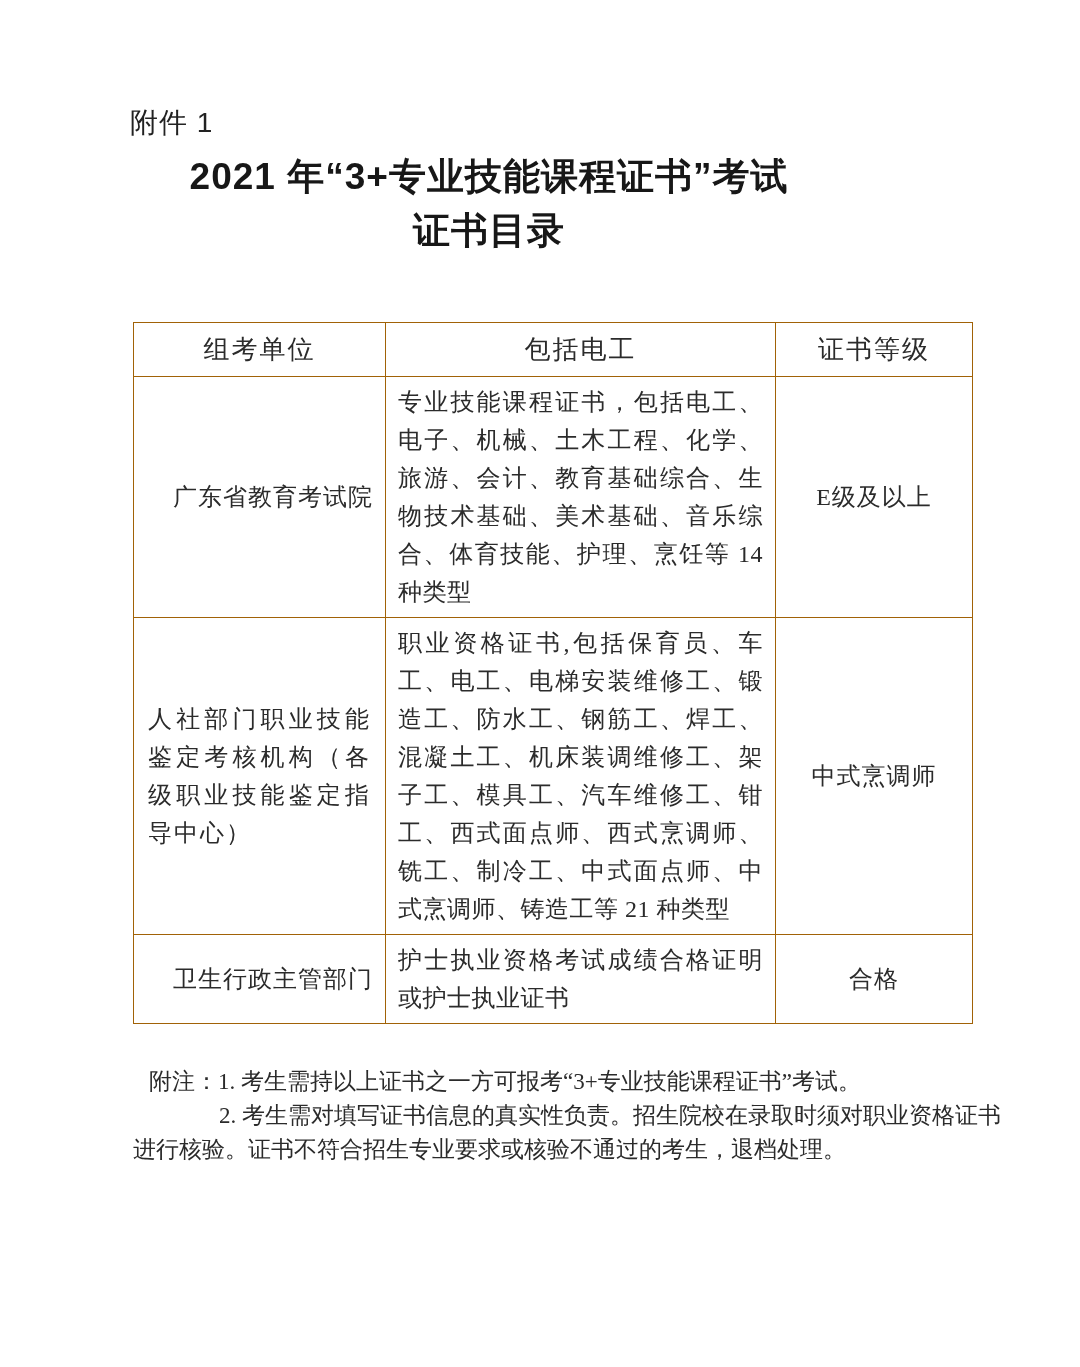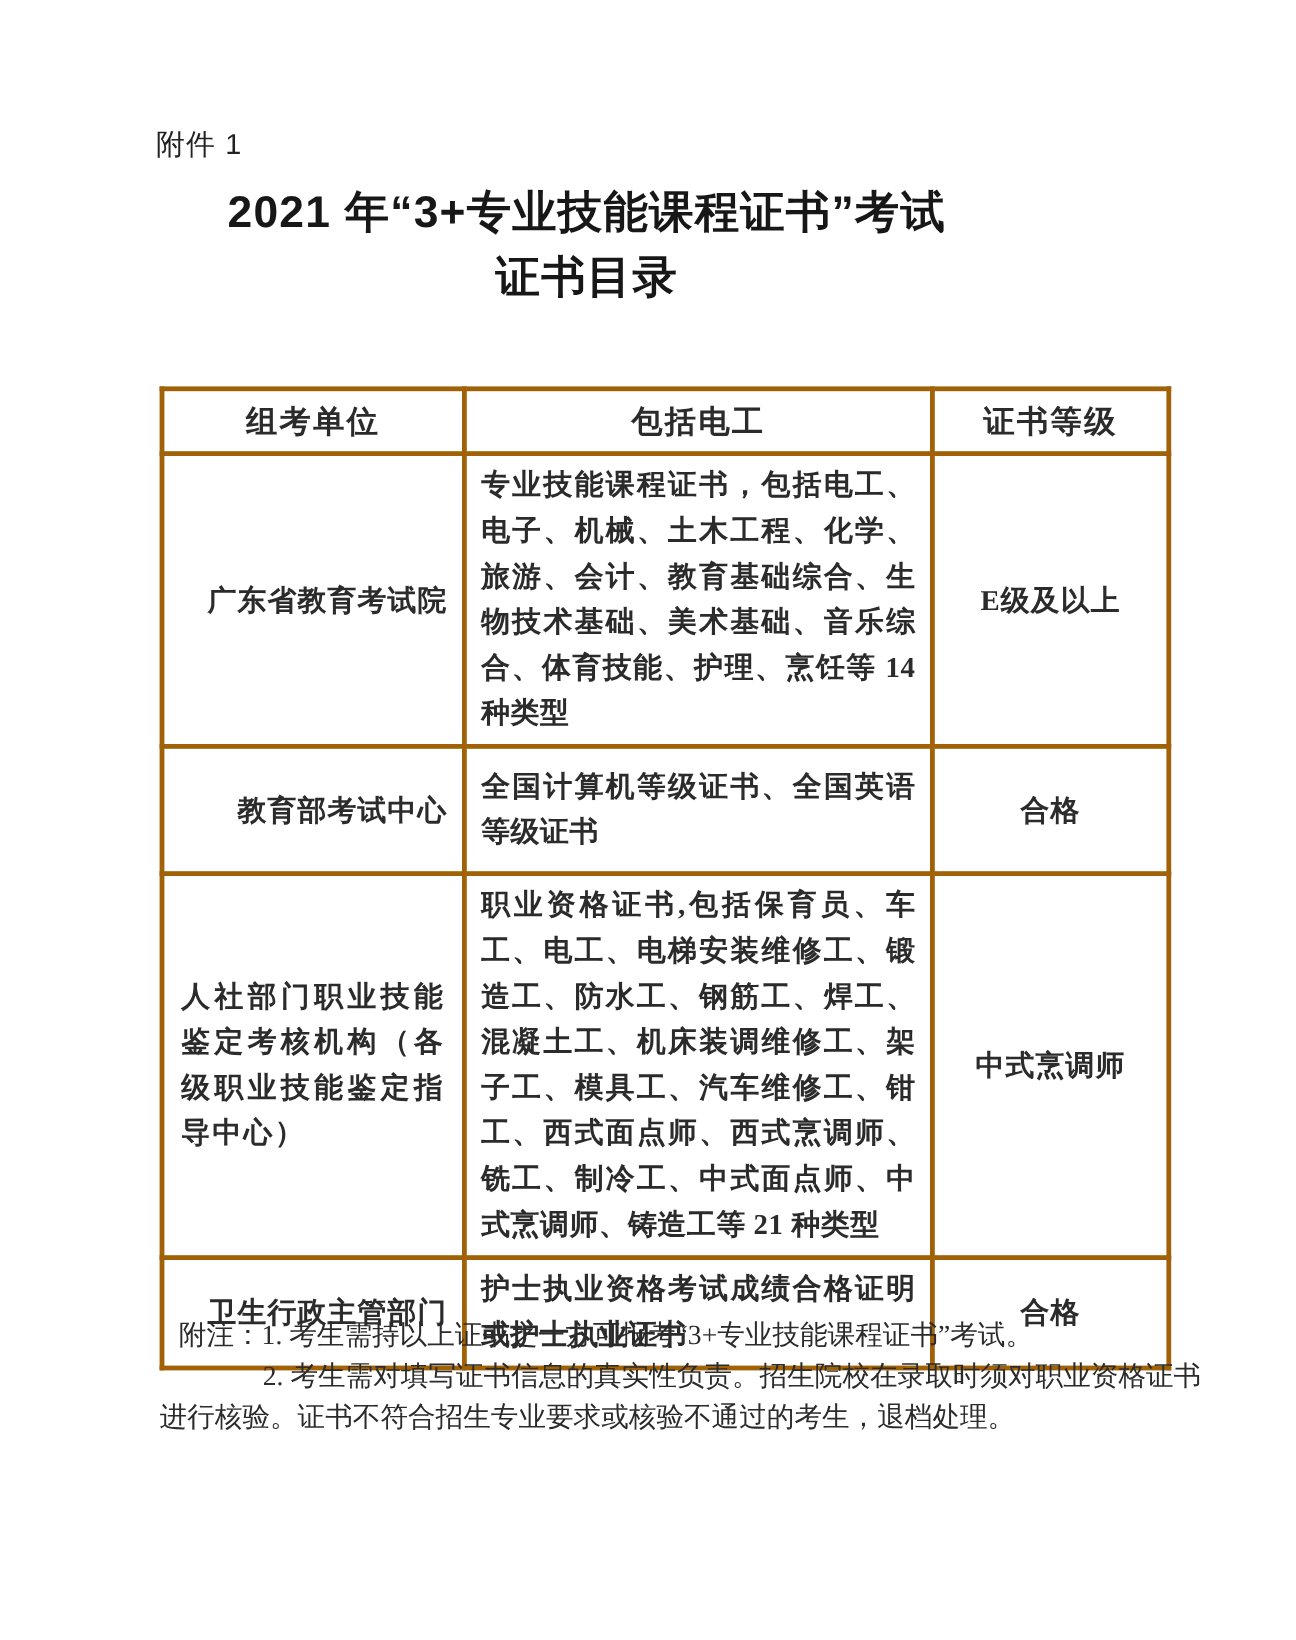--- a/index.html
+++ b/index.html
@@ -17,21 +17,21 @@
     width: 1080px;
     height: 1367px;
     background: #ffffff;
     overflow: hidden;
   }
   .attachment-label {
     position: absolute;
     left: 130px;
     top: 104px;
     font-family: "Liberation Sans", sans-serif;
-    font-size: 24px;
+    font-size: 28px;
     font-weight: 500;
     color: #222;
     letter-spacing: 1px;
   }
   .doc-title {
     position: absolute;
     left: 0;
     top: 150px;
     width: 978px;
     text-align: center;
@@ -50,23 +50,23 @@
     border-collapse: collapse;
     table-layout: fixed;
     font-size: 24px;
     color: #2b2b2b;
   }
   table.cert-table col.c-unit  { width: 252px; }
   table.cert-table col.c-name  { width: 390px; }
   table.cert-table col.c-level { width: 197px; }
   table.cert-table th,
   table.cert-table td {
-    border: 4px solid #a16207;
+    border: 1px solid #a16207;
     vertical-align: middle;
-    font-weight: bold;
+    font-weight: normal;
     padding: 6px 12px;
     box-sizing: border-box;
   }
   table.cert-table th {
     font-size: 26px;
     text-align: center;
     letter-spacing: 2px;
   }
   tr.row-header { height: 54px;  }
   tr.row-0      { height: 233px; }
@@ -92,21 +92,21 @@
     letter-spacing: 0.5px;
   }
   td.level-cell {
     text-align: center;
     letter-spacing: 1px;
     margin-top: 33px;
   }
   .notes {
     position: absolute;
     left: 133px;
-    top: 1096px;
+    top: 1065px;
     width: 846px;
     font-size: 23px;
     line-height: 34px;
     color: #2b2b2b;
   }
   .note-line { white-space: nowrap; }
   .note-line.indent-label { padding-left: 16px; }
   .note-line.indent-item  { padding-left: 86px; }
   .note-line.indent-none  { padding-left: 0; }
 </style>
@@ -132,25 +132,20 @@
         <tr class="row-header">
       <th>组考单位</th>
       <th>包括电工</th>
       <th>证书等级</th>
     </tr>
     <tr class="row-0">
       <td class="unit-cell">广东省教育考试院</td>
       <td class="name-cell">专业技能课程证书，包括电工、电子、机械、土木工程、化学、旅游、会计、教育基础综合、生物技术基础、美术基础、音乐综合、体育技能、护理、烹饪等 14 种类型</td>
       <td class="level-cell">E级及以上</td>
     </tr>
-    <tr class="row-1">
-      <td class="unit-cell">教育部考试中心</td>
-      <td class="name-cell">全国计算机等级证书、全国英语等级证书</td>
-      <td class="level-cell">合格</td>
-    </tr>
     <tr class="row-2">
       <td class="unit-cell justified">人社部门职业技能鉴定考核机构（各级职业技能鉴定指导中心）</td>
       <td class="name-cell">职业资格证书,包括保育员、车工、电工、电梯安装维修工、锻造工、防水工、钢筋工、焊工、混凝土工、机床装调维修工、架子工、模具工、汽车维修工、钳工、西式面点师、西式烹调师、铣工、制冷工、中式面点师、中式烹调师、铸造工等 21 种类型</td>
       <td class="level-cell">中式烹调师</td>
     </tr>
     <tr class="row-3">
       <td class="unit-cell">卫生行政主管部门</td>
       <td class="name-cell">护士执业资格考试成绩合格证明或护士执业证书</td>
       <td class="level-cell">合格</td>
     </tr>

